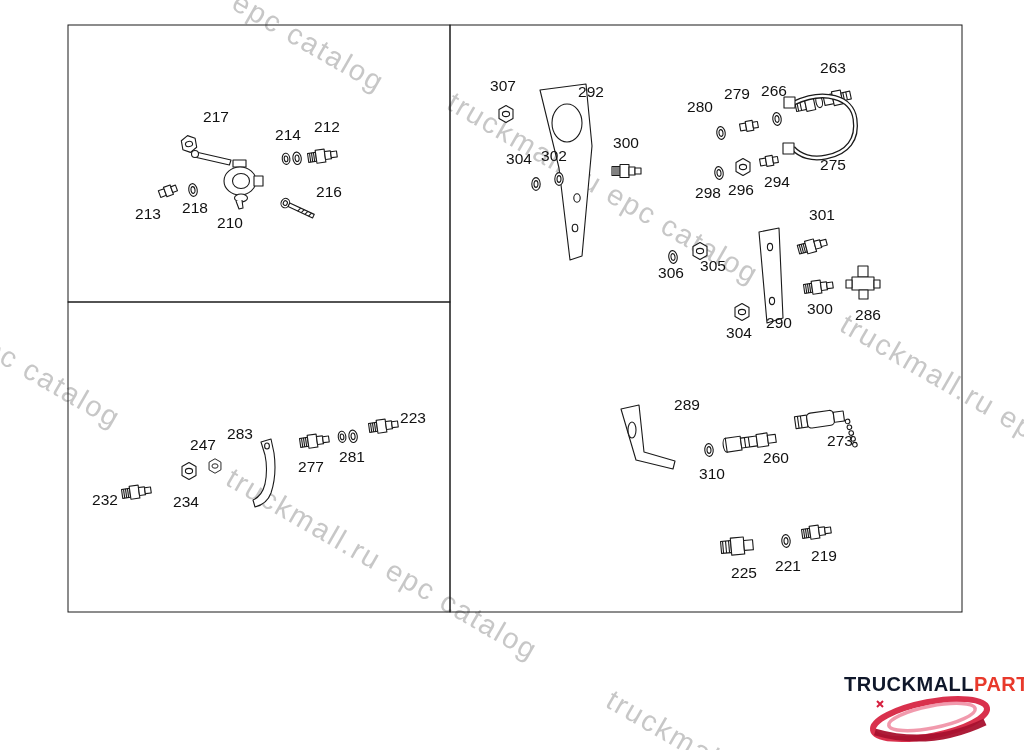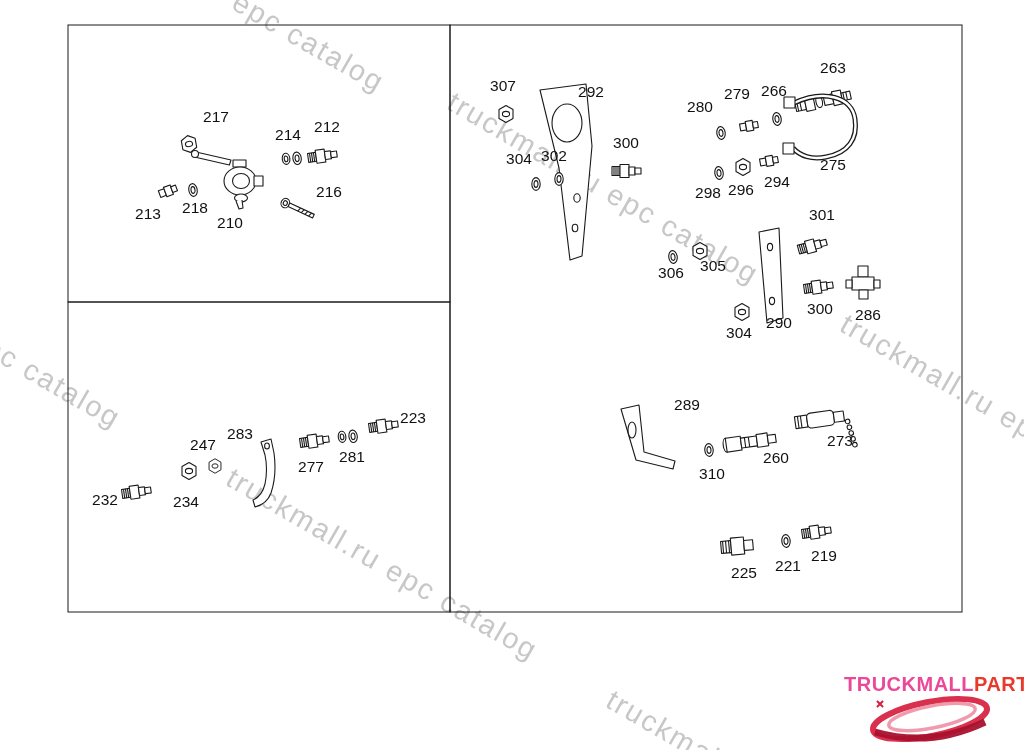--- a/index.html
+++ b/index.html
@@ -318,21 +318,21 @@
         <line x1="-10" y1="-4.5" x2="-10" y2="4.5"></line>
         <line x1="-8" y1="-4.5" x2="-8" y2="4.5"></line>
         <rect x="-6" y="-6.5" width="9" height="13"></rect>
         <rect x="3" y="-4" width="6" height="8"></rect>
         <rect x="9" y="-3" width="6" height="6"></rect>
       </g>
       <text x="824" y="561" class="part-label" text-anchor="middle" fill="#111111" stroke="none">219</text>
     </svg>
 
   <div id="logo">
-    <div class="txt"><span class="gray" style="color: #ec4899;">TRUCKMALL</span><span class="red" style="color: rgb(232, 57, 43);">PARTS</span></div>
+    <div class="txt"><span class="gray" style="color: #0f172a;">TRUCKMALL</span><span class="red" style="color: rgb(232, 57, 43);">PARTS</span></div>
     <svg width="150" height="54" viewBox="0 0 150 54">
       <ellipse id="sw1" cx="75" cy="27" rx="58" ry="17" fill="none" stroke-width="6" transform="rotate(-11 75 27)" opacity="0.92" stroke="#d61f3e"></ellipse>
       <ellipse id="sw2" cx="77" cy="25" rx="44" ry="11" fill="none" stroke-width="3.5" transform="rotate(-11 77 25)" opacity="0.9" stroke="#ef8fa4"></ellipse>
       <path id="sw3" d="M20,40 Q75,56 130,30" fill="none" stroke-width="7" opacity="0.95" stroke="#a8112e"></path>
       <path id="sw4" d="M22,9 l6,6 M28,9 l-6,6" fill="none" stroke-width="2" stroke="#d61f3e"></path>
     </svg>
   </div>
 </div>
 
 </body></html>

